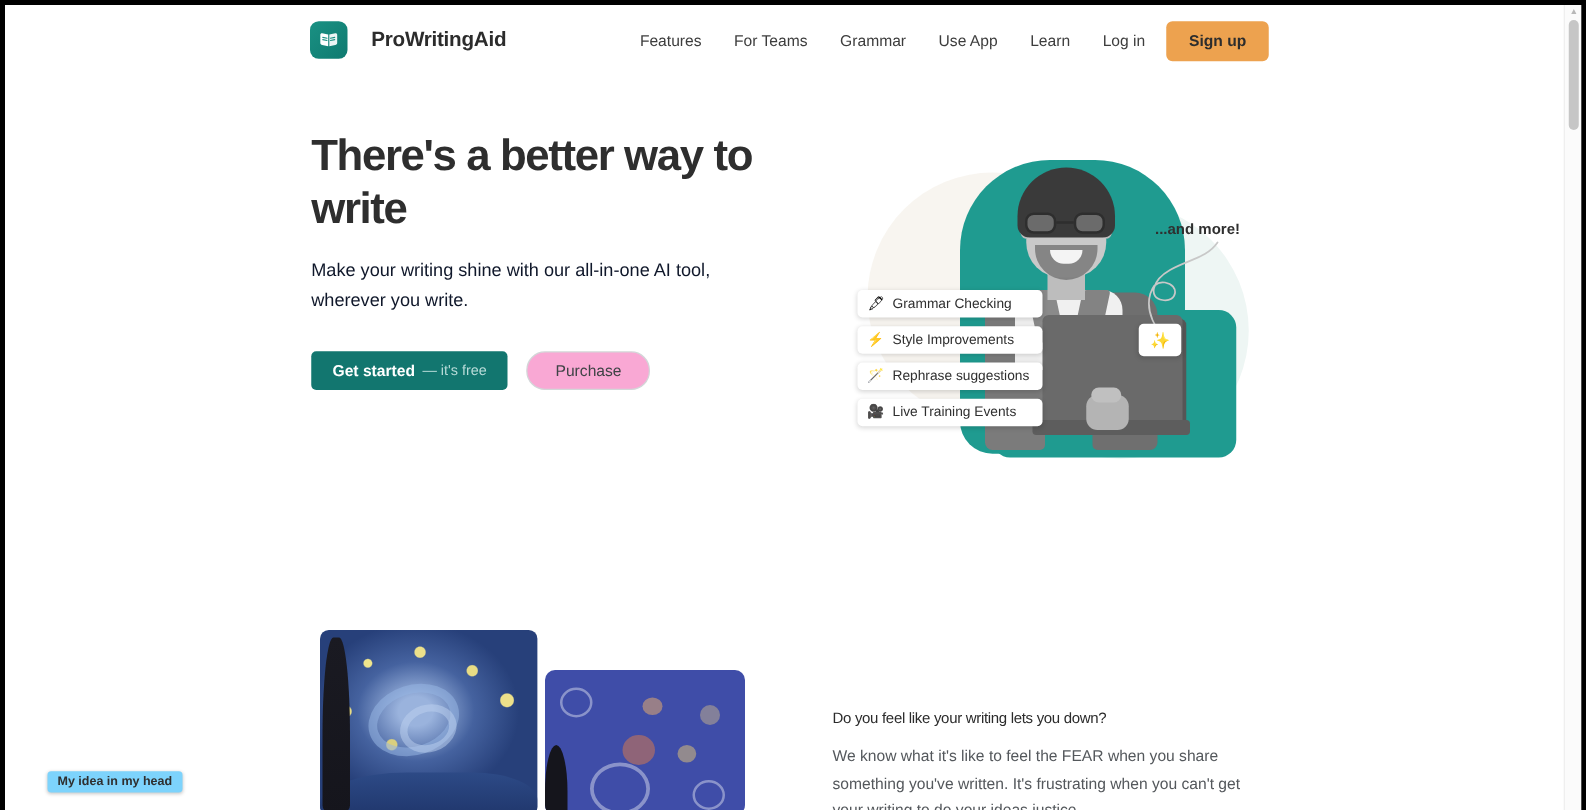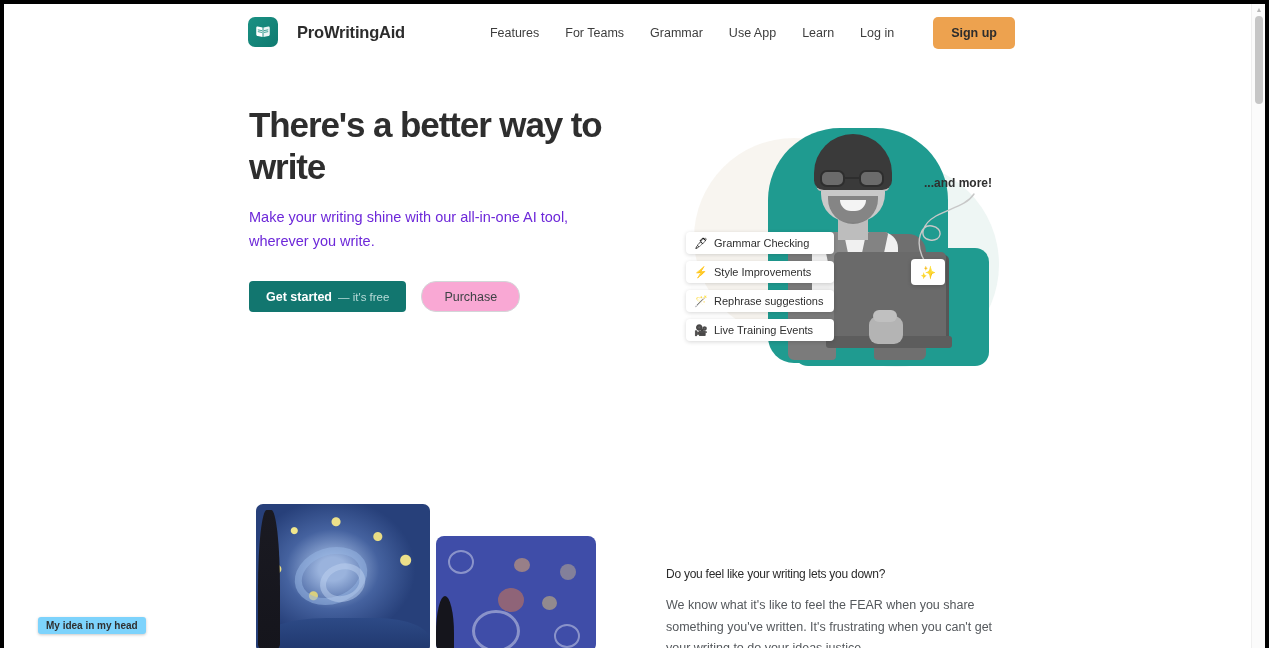--- a/index.html
+++ b/index.html
@@ -59,38 +59,38 @@
   #nav {
     position: absolute; right: 236px; top: 13px;
     display: flex; align-items: center; gap: 0px;
   }
   .nav-link {
     font-size: 12.5px; color: #3d3d3d;
     padding: 8px 13px;
     cursor: pointer; white-space: nowrap;
   }
   #signup-btn {
-    margin-left: 26px;
+    margin-left: 4px;
     background: #eda24f;
     color: #2d2d2d;
     font-size: 12.5px; font-weight: bold;
     padding: 9px 18px;
     border-radius: 5px; border: none;
     cursor: pointer;
     font-family: "Liberation Sans", sans-serif;
   }
   
   #hero-copy { position: absolute; left: 245px; top: 100px; width: 360px; }
   #headline {
     font-size: 35px; font-weight: bold; color: #2e2e2e;
     line-height: 1.19; letter-spacing: -1.1px;
   }
   #subhead {
     margin-top: 19px;
-    font-size: 14.5px; color: #6d28d9; line-height: 1.62;
+    font-size: 14.5px; color: #0f172a; line-height: 1.62;
     width: 325px;
   }
   #cta-row { margin-top: 28px; display: flex; align-items: center; gap: 15px; }
   #get-started {
     background: #12766f; border: none; border-radius: 4px;
     padding: 0 17px; height: 31px;
     display: flex; align-items: center; gap: 6px;
     cursor: pointer;
     font-family: "Liberation Sans", sans-serif;
   }

